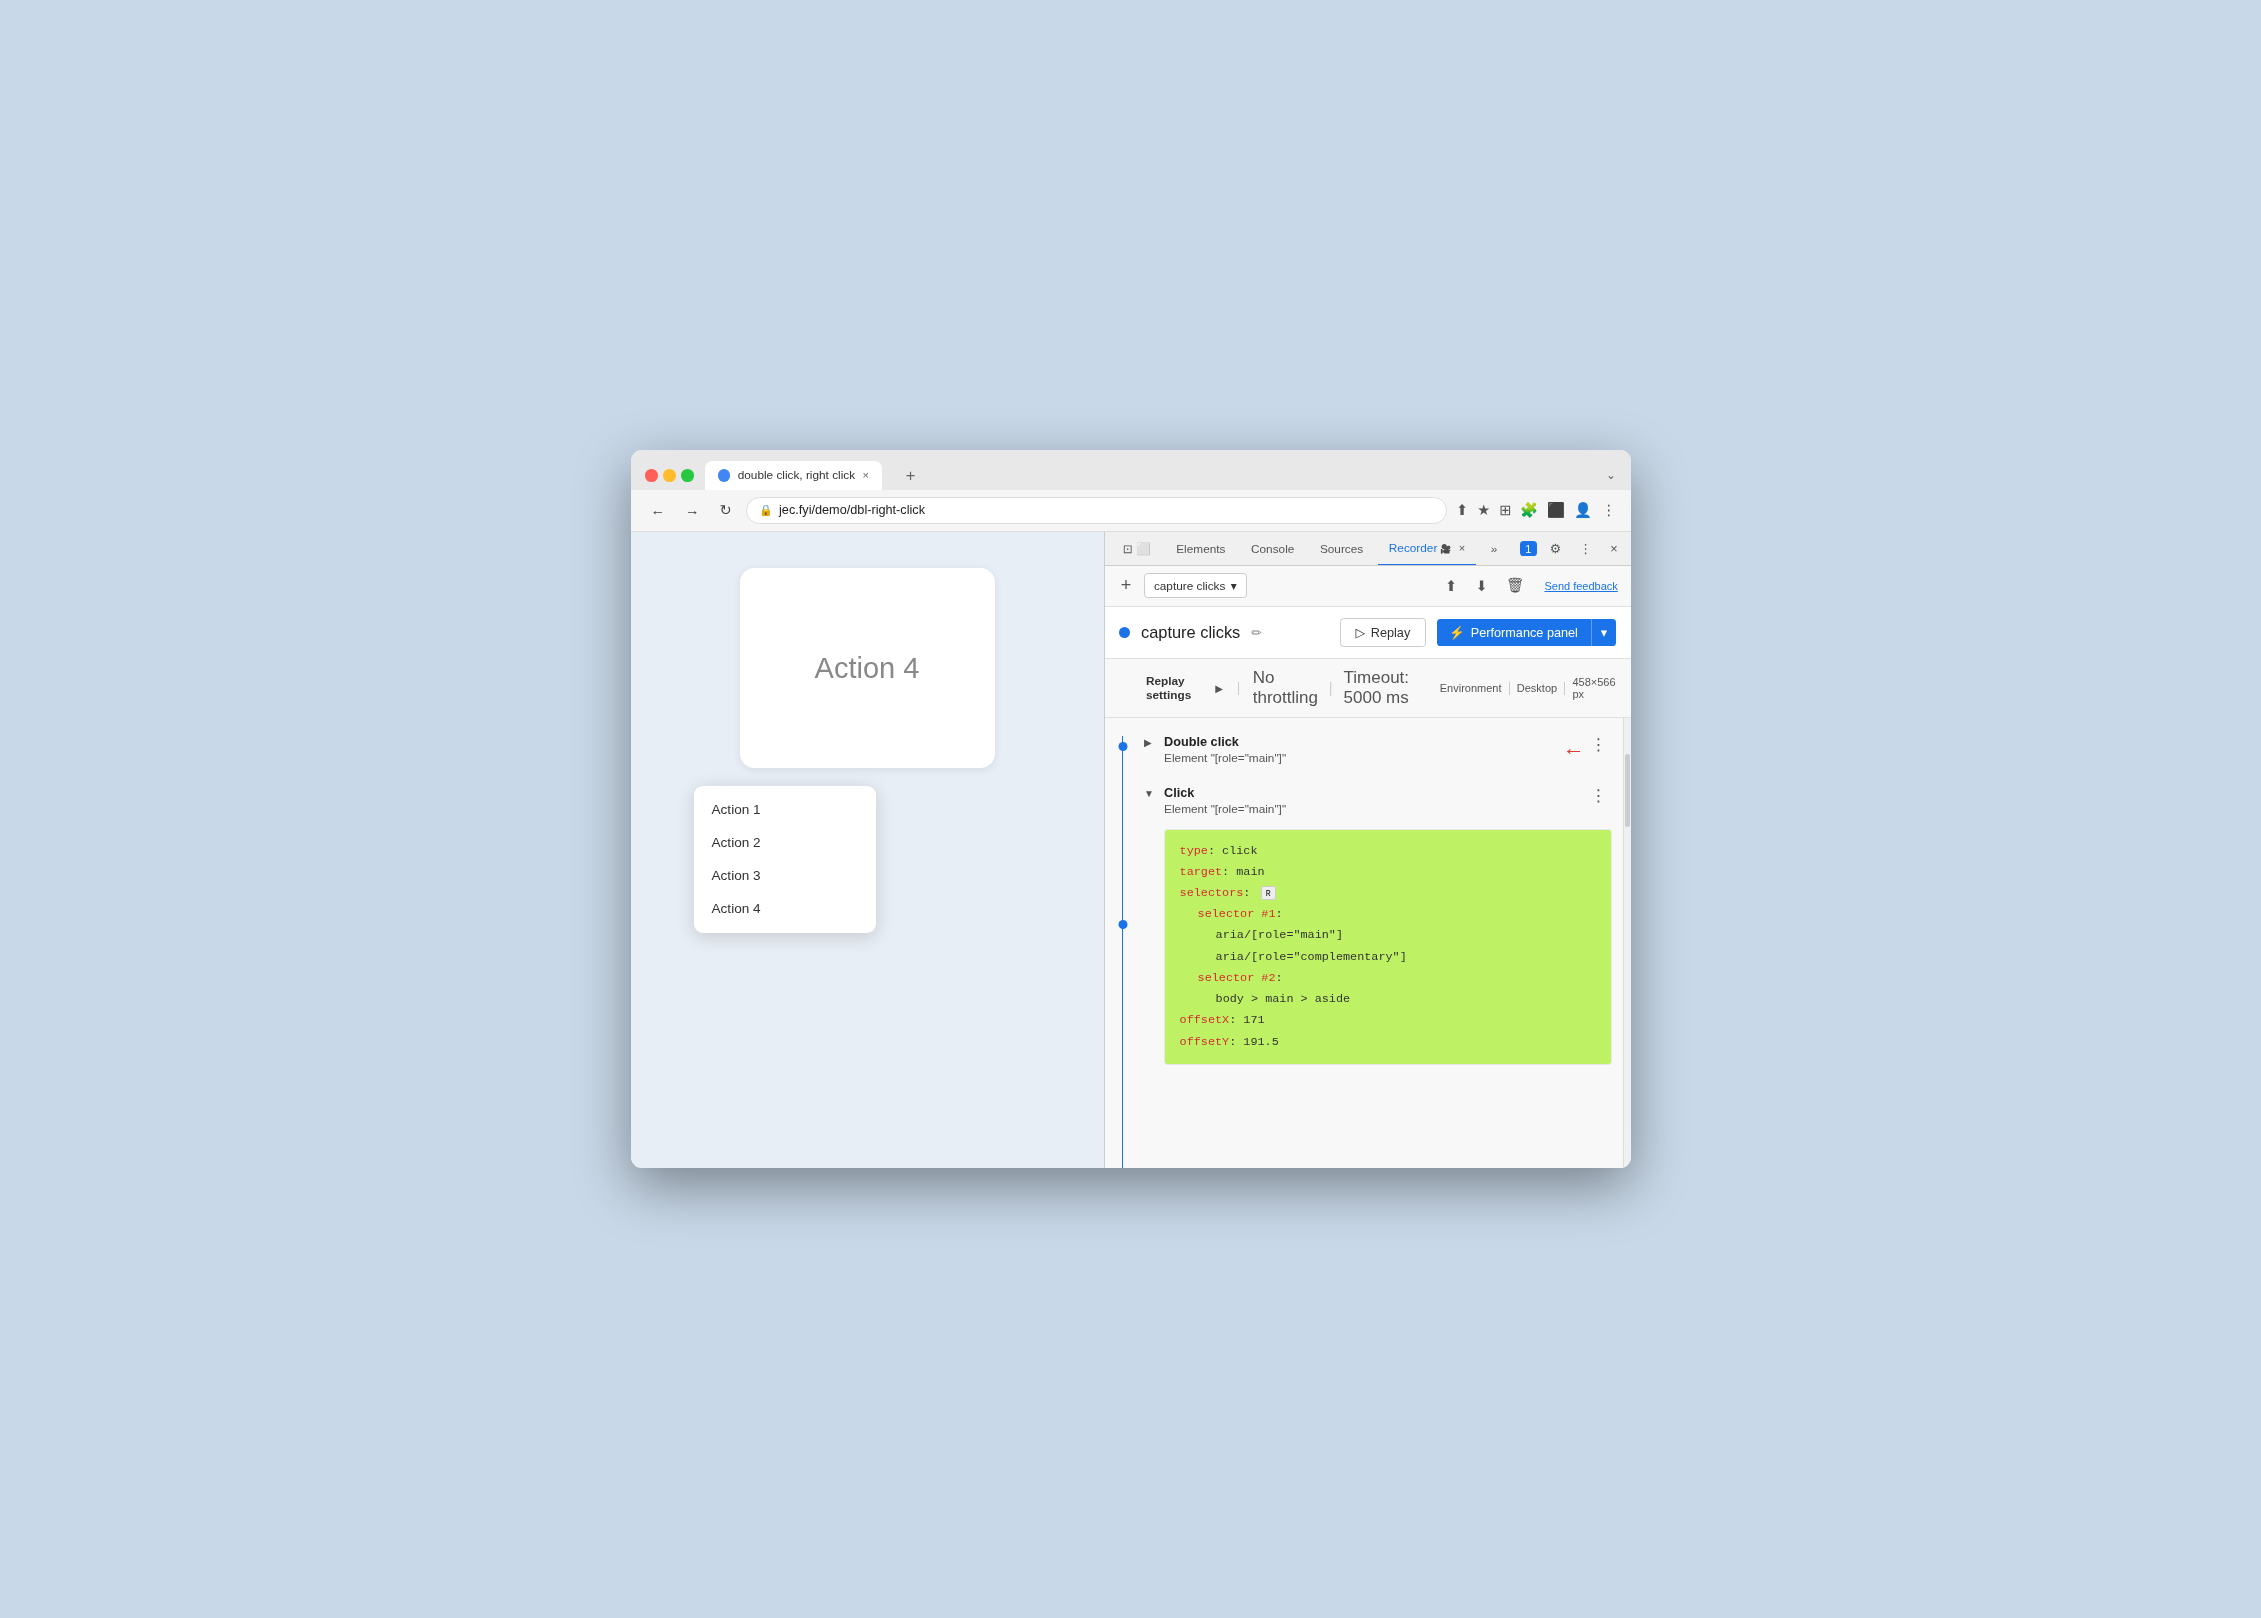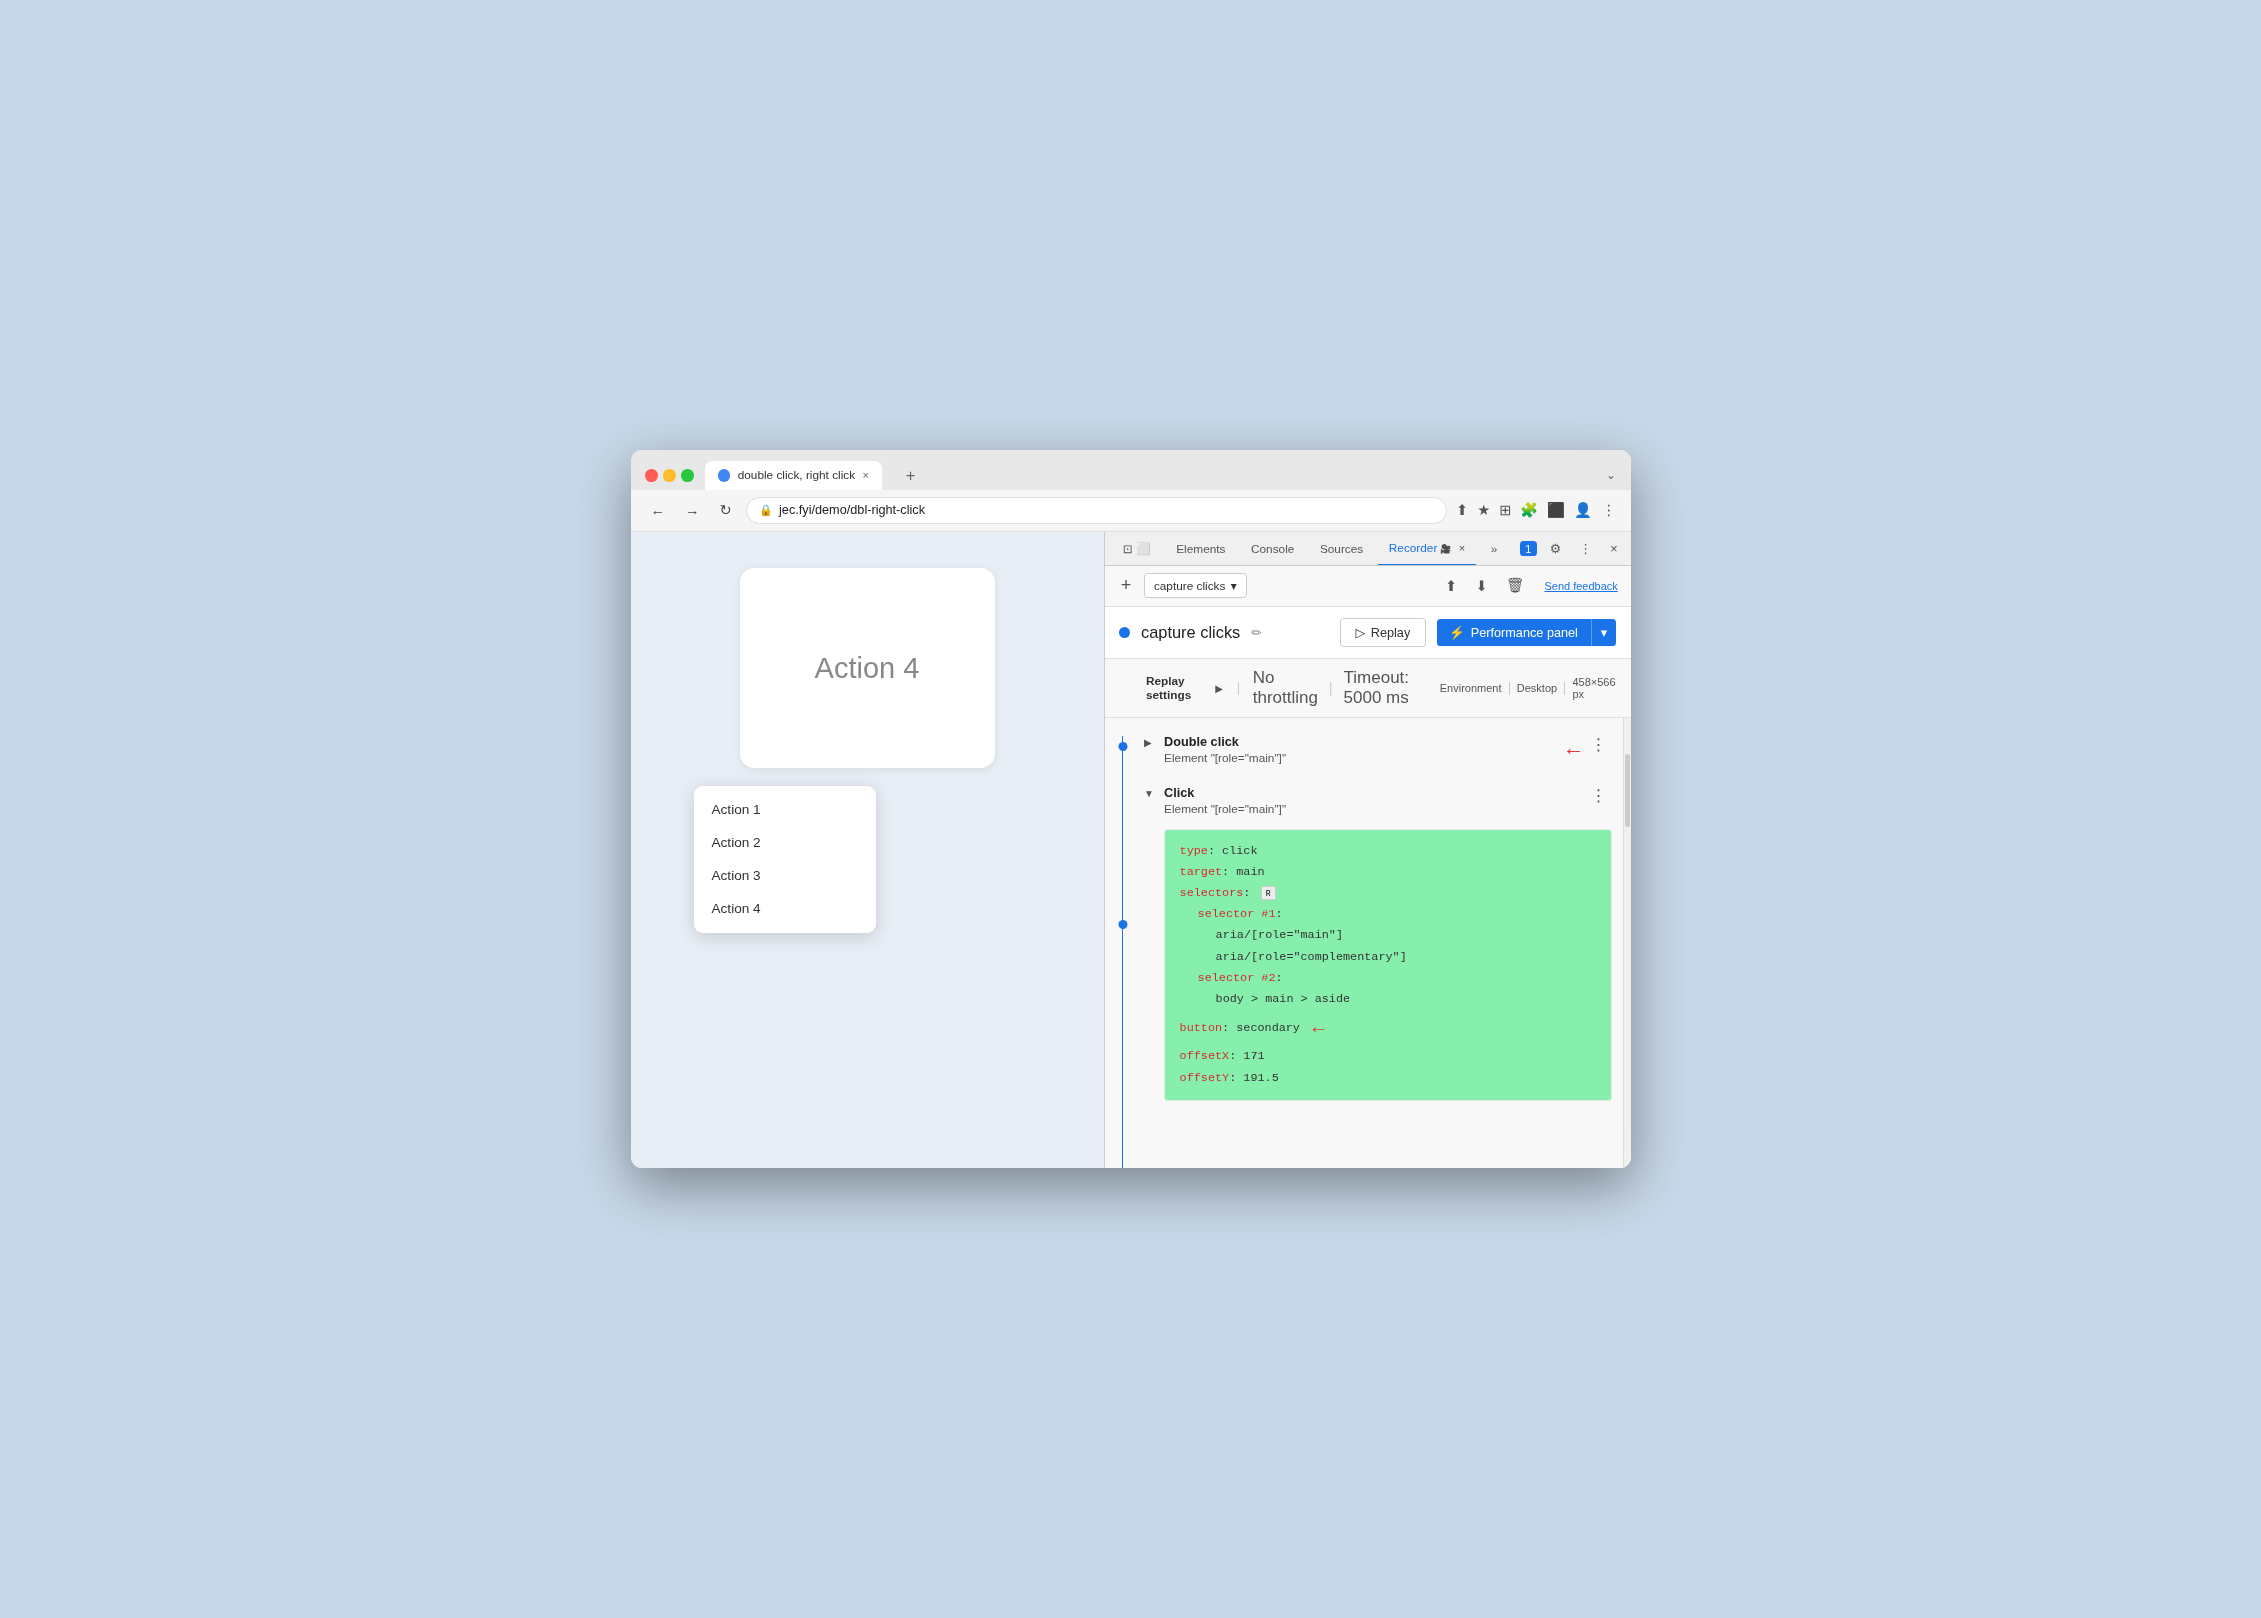--- a/index.html
+++ b/index.html
@@ -469,21 +469,21 @@
       background: none;
       border: none;
       color: #555;
       font-size: 16.4px;
       cursor: pointer;
       padding: 0 5.5px;
     }
 
     
     .code-block {
-      background: #86efac;
+      background: #bef264;
       border: 0.9px solid #e8e8e8;
       border-radius: 3.6px;
       margin: 3.6px 11px 7.3px 23.6px;
       padding: 11px 14.5px;
       font-family: 'Courier New', monospace;
       font-size: 11.8px;
       line-height: 1.8;
     }
     .code-key {
       color: #d32f2f;
@@ -721,24 +721,20 @@
               <div class="code-indent-2">
                 <span class="code-value">aria/[role="complementary"]</span>
               </div>
               <div class="code-indent-1">
                 <span class="code-key">selector #2</span><span class="code-value">:</span>
               </div>
               <div class="code-indent-2">
                 <span class="code-value">body &gt; main &gt; aside</span>
               </div>
               <div>
-                <span class="code-key">button</span><span class="code-value">: secondary</span>
-                <span class="red-arrow-inline">←</span>
-              </div>
-              <div>
                 <span class="code-key">offsetX</span><span class="code-value">: 171</span>
               </div>
               <div>
                 <span class="code-key">offsetY</span><span class="code-value">: 191.5</span>
               </div>
             </div>
           </div>
         </div>
 
         <div class="devtools-scrollbar">

